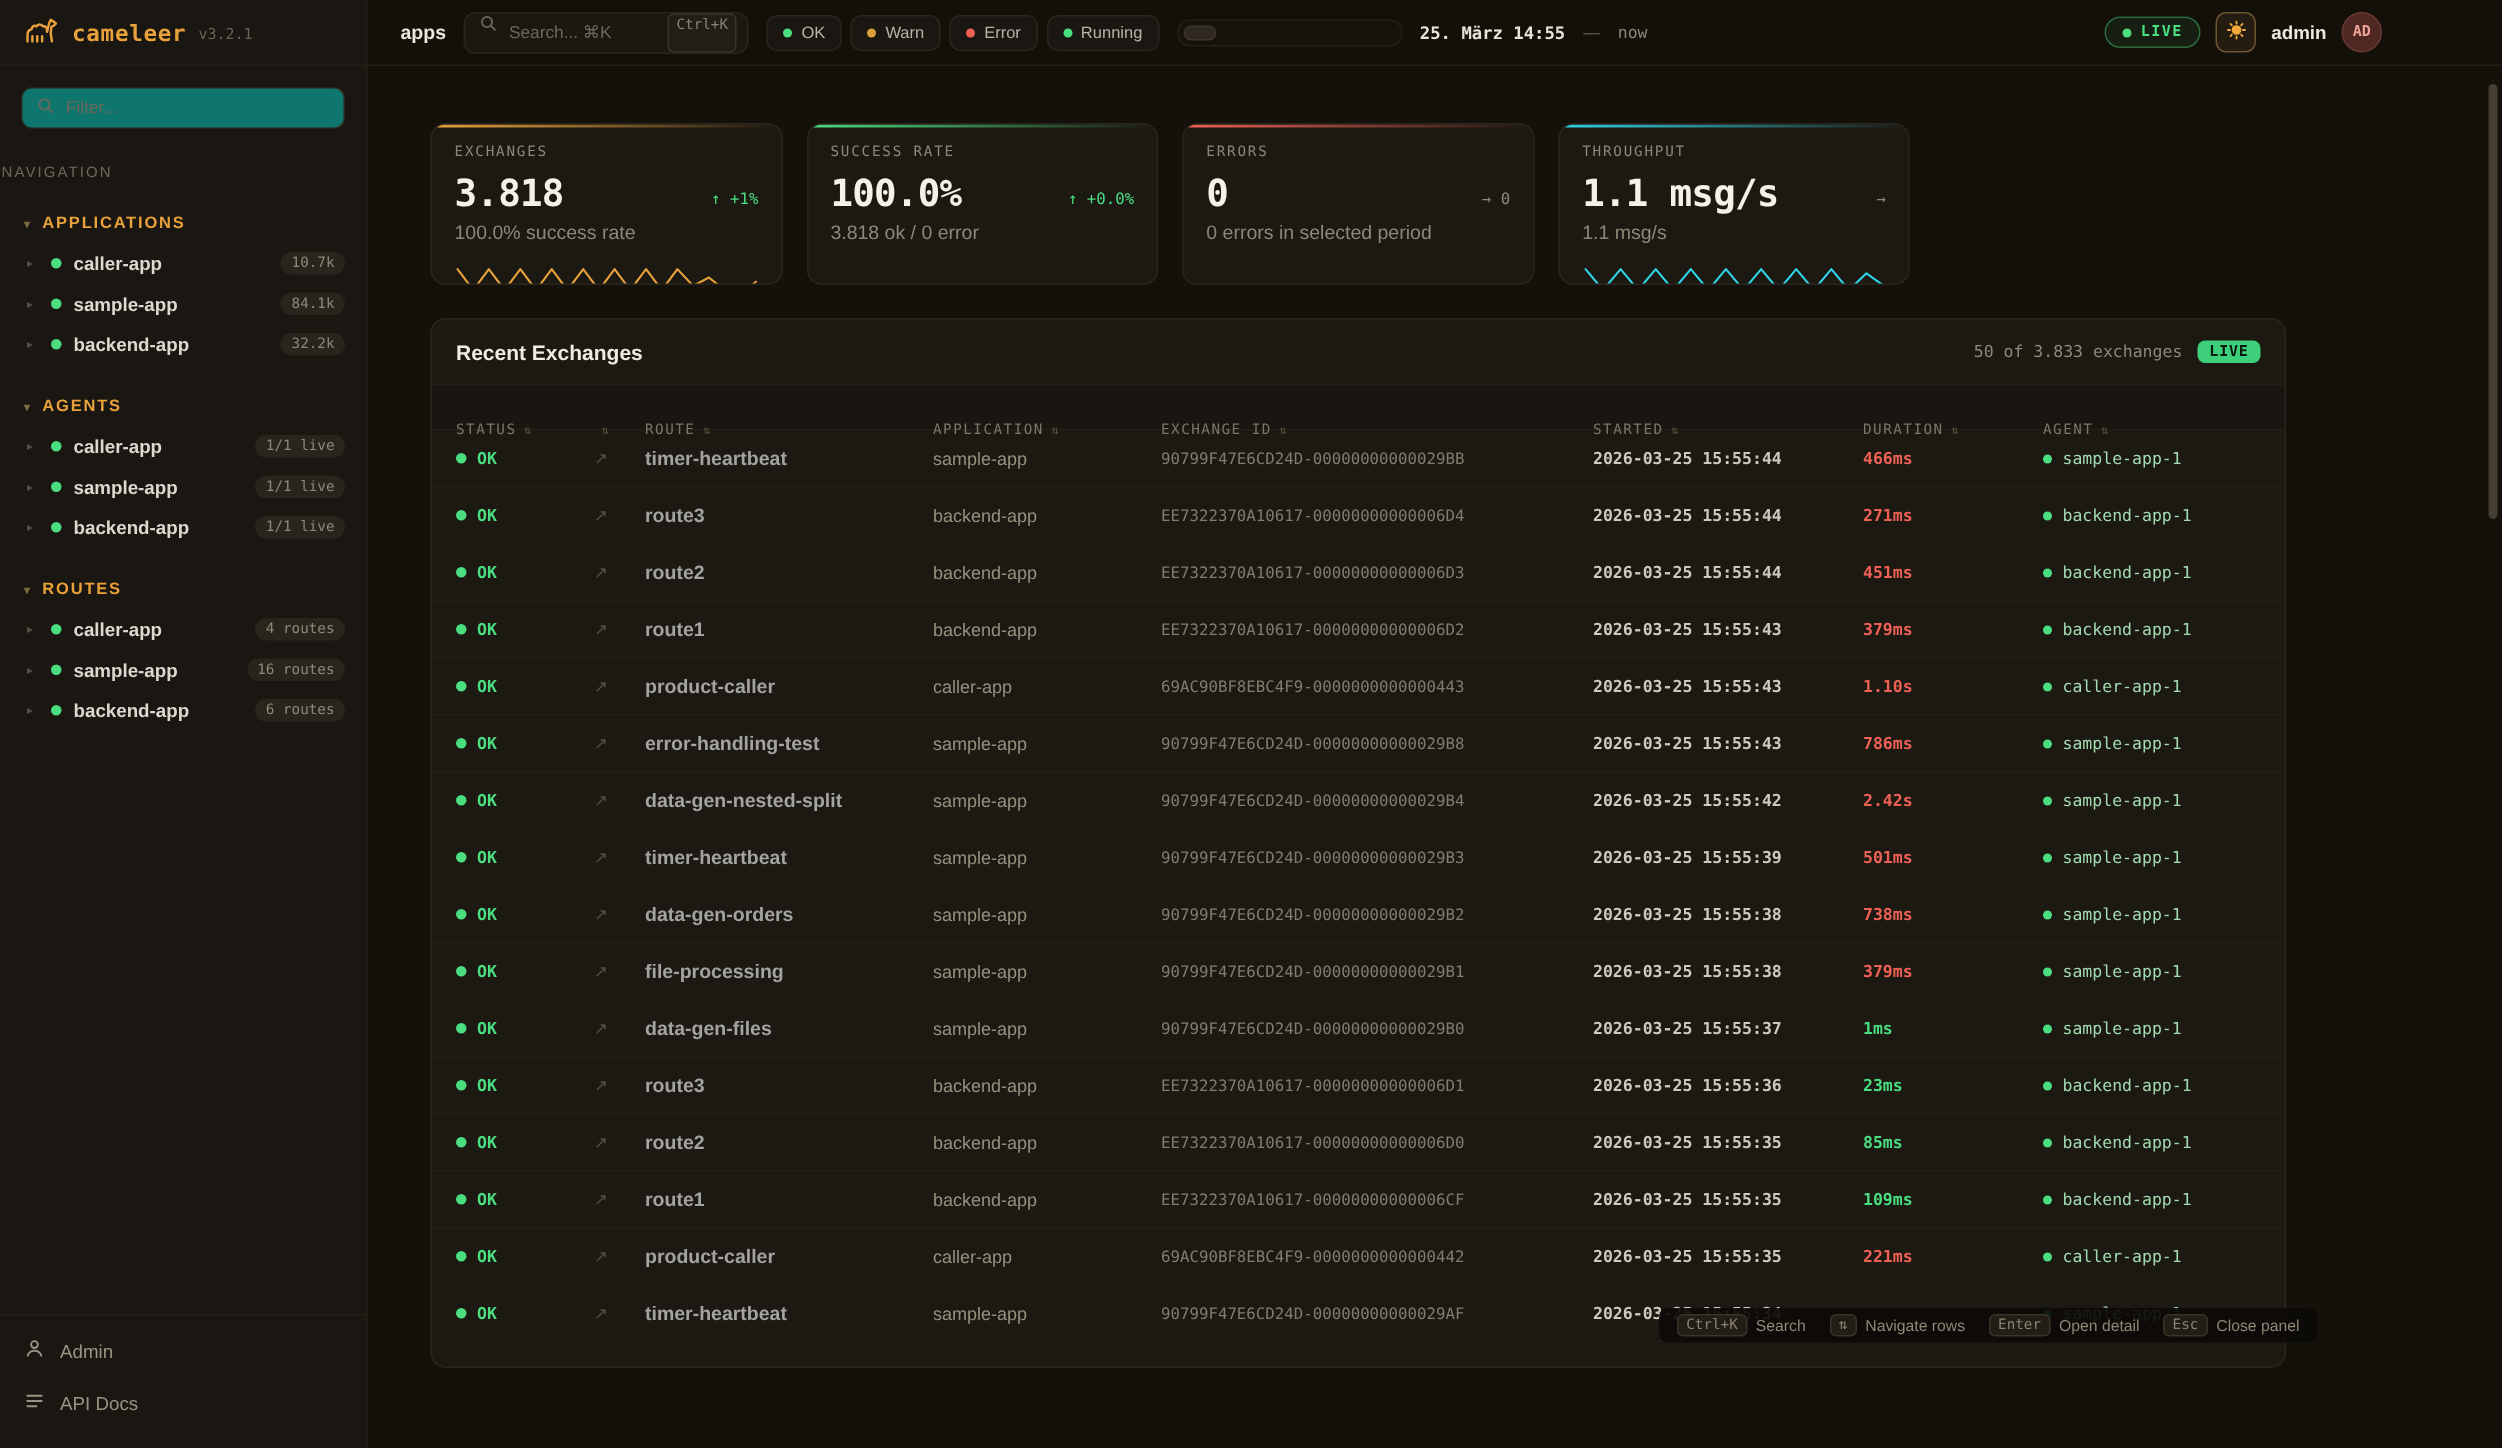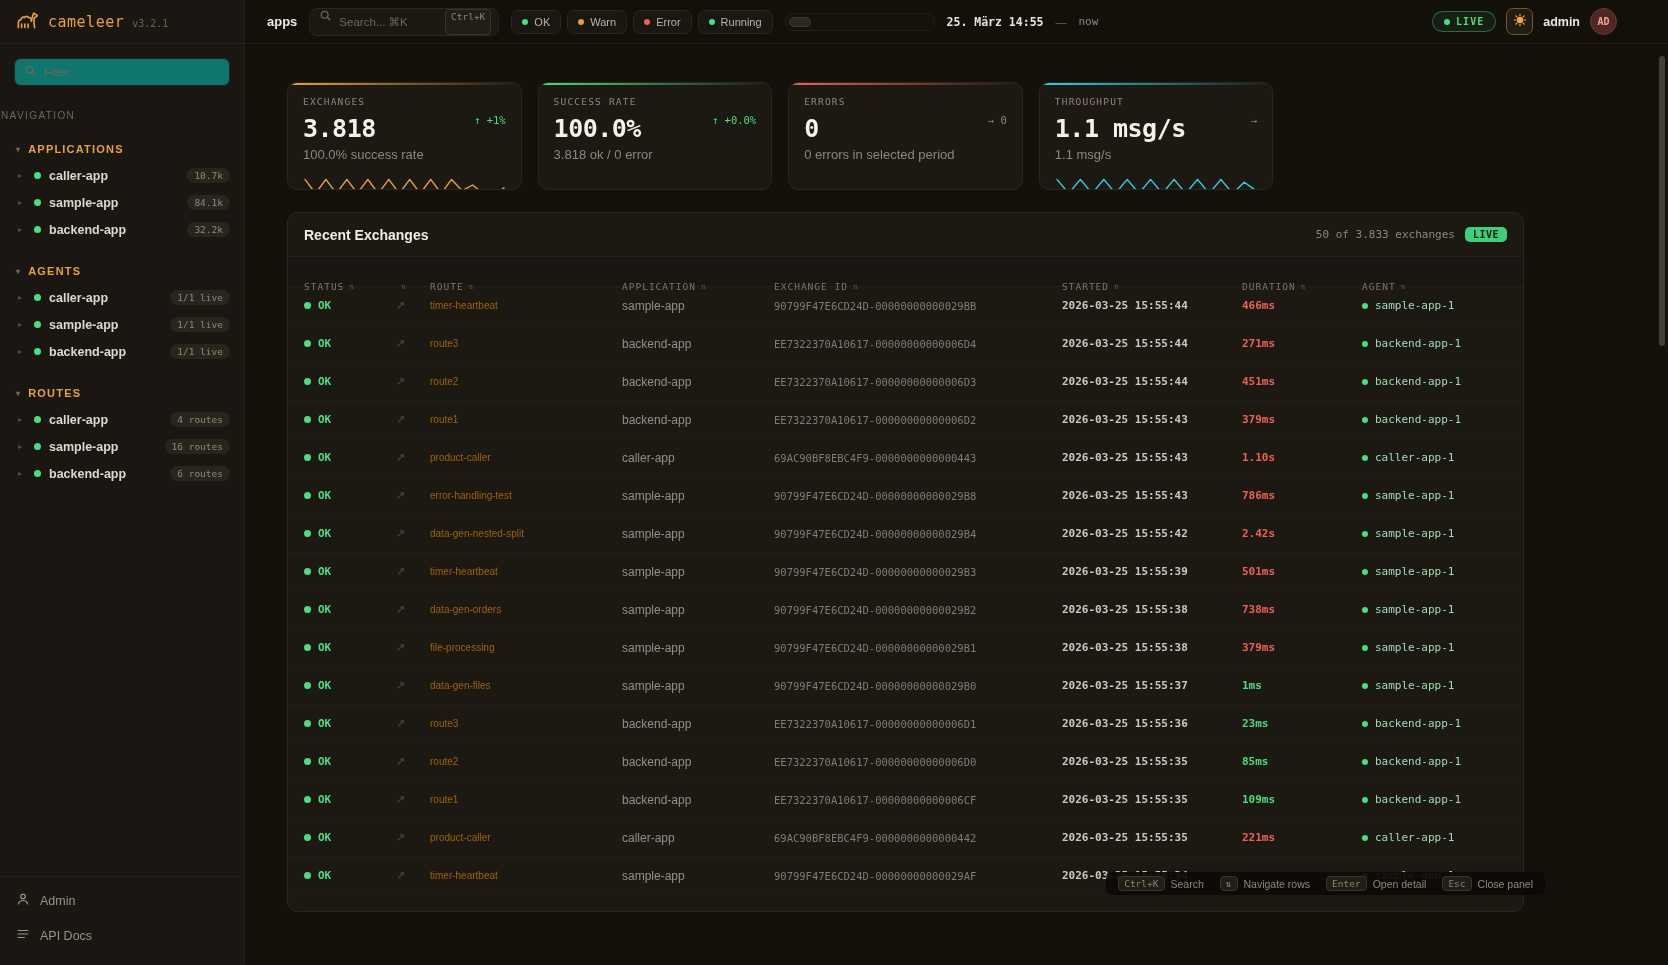--- a/index.html
+++ b/index.html
@@ -15,21 +15,21 @@
     background:var(--bg); color:var(--text);
     font-family:"Liberation Sans", sans-serif; font-size:13px;
     display:flex;
   }
 
   
   .sidebar{width:245px;min-width:245px;height:100%;background:var(--sidebar);
     border-right:1px solid var(--border2);display:flex;flex-direction:column;}
   .logo-row{height:44px;display:flex;align-items:center;gap:8px;padding:0 14px;
     border-bottom:1px solid var(--border2);}
-  .logo-name{font-family:"DejaVu Sans Mono", monospace;font-weight:normal;
+  .logo-name{font-family:"DejaVu Sans Mono", monospace;font-weight:bold;
     color:var(--orange);font-size:15px;letter-spacing:.5px;}
   .logo-ver{color:var(--faint);font-size:10px;font-family:"DejaVu Sans Mono",monospace;margin-top:3px;}
   .filter-box{margin:14px 14px 0;height:28px;background:#0f766e;border:1px solid var(--border);
     border-radius:7px;display:flex;align-items:center;gap:7px;padding:0 9px;}
   .filter-box input{background:transparent;border:none;outline:none;color:var(--text);
     font-size:11.5px;width:100%;font-family:"Liberation Sans",sans-serif;}
   .filter-box input::placeholder{color:#6e675b;}
   .nav-label{margin:24px 1px 0;font-size:10px;letter-spacing:1.4px;color:#6e675b;}
   .section{margin-top:22px;}
   .section-title{display:flex;align-items:center;gap:7px;padding:0 16px;
@@ -43,21 +43,21 @@
   .nav-item .label{font-size:12.5px;color:#ddd8cf;font-weight:600;}
   .badge{margin-left:auto;background:#2a251c;border-radius:9px;padding:2px 7px;
     font-size:9.5px;color:var(--muted);font-family:"DejaVu Sans Mono",monospace;}
   .sidebar-footer{margin-top:auto;border-top:1px solid var(--border2);padding:6px 0 12px;}
   .foot-item{display:flex;align-items:center;gap:10px;padding:9px 16px;color:#9a9383;
     font-size:12.5px;cursor:pointer;}
 
   
   .shell{flex:1;display:flex;flex-direction:column;min-width:0;}
   .topbar{height:44px;background:var(--topbar);border-bottom:1px solid var(--border2);
-    display:flex;align-items:center;gap:12px;padding:0 51px 0 22px;}
+    display:flex;align-items:center;gap:12px;padding:0 80px 0 22px;}
   .ctx-label{font-weight:bold;font-size:13px;color:var(--text);}
   .search-box{width:190px;height:28px;background:#1b1711;border:1px solid var(--border);
     border-radius:8px;display:flex;gap:7px;padding:0 7px 0 9px;}
   .search-box input{flex:1;min-width:0;background:transparent;border:none;outline:none;
     color:var(--text);font-size:11.5px;}
   .search-box input::placeholder{color:#6e675b;}
   .kbd{font-family:"DejaVu Sans Mono",monospace;font-size:9.5px;color:#8a8374;
     border:1px solid #3a342a;background:#221d15;border-radius:4px;padding:1px 5px;white-space:nowrap;}
   .chips{display:flex;gap:6px;}
   .chip{display:flex;align-items:center;gap:6px;border:1px solid var(--border);
@@ -84,21 +84,21 @@
     color:#eda496;cursor:pointer;font-family:"DejaVu Sans Mono",monospace;}
 
   
   .main{flex:1;padding:38px 144px 0 42px;overflow:hidden;}
   .stats{display:grid;grid-template-columns:repeat(5,1fr);gap:16px;}
   .stat-card{position:relative;background:var(--card);border:1px solid var(--border);
     border-radius:10px;padding:13px 15px 10px;height:108px;overflow:hidden;}
   .stat-accent{position:absolute;top:0;left:0;right:0;height:2px;}
   .stat-title{font-family:"DejaVu Sans Mono",monospace;font-size:9.5px;letter-spacing:1.2px;
     color:var(--muted);}
-  .stat-mid{display:flex;align-items:flex-start;justify-content:space-between;margin-top:7px;}
+  .stat-mid{display:flex;align-items:flex-end;justify-content:space-between;margin-top:7px;}
   .stat-value{font-family:"DejaVu Sans Mono",monospace;font-weight:bold;font-size:25px;
     color:#f4f1ea;letter-spacing:-.5px;white-space:nowrap;}
   .stat-trend{font-family:"DejaVu Sans Mono",monospace;font-size:10.5px;margin-bottom:4px;white-space:nowrap;}
   .stat-trend.up{color:var(--green);}
   .stat-trend.flat{color:var(--muted);}
   .stat-sub{margin-top:4px;font-size:13px;color:var(--muted);font-family:Liberation Sans, sans-serif;}
   .stat-spark{margin-top:4px;height:36px;}
 
   
   .panel{margin-top:22px;background:var(--panel);border:1px solid var(--border);
@@ -113,21 +113,21 @@
   .grid-row{display:grid;grid-template-columns:92px 34px 192px 152px 288px 180px 120px minmax(0,1fr);
     align-items:center;padding:0 16px;}
   .thead{height:30px;background:var(--panel2);border-bottom:1px solid var(--border2);}
   .th{display:flex;align-items:center;gap:5px;font-family:"DejaVu Sans Mono",monospace;
     font-size:9.5px;letter-spacing:1px;color:#7d7668;cursor:pointer;margin-top:24px;}
   .sort{font-size:8px;color:#57523f;}
   .trow{height:38px;border-bottom:1px solid #221e17;cursor:pointer;}
   .status-cell{display:flex;align-items:center;gap:7px;}
   .status-text{font-family:"DejaVu Sans Mono",monospace;font-size:11px;font-weight:bold;color:var(--green);}
   .icon-cell{color:#555045;font-size:11px;}
-  .route-cell{font-size:10px;font-weight:400;color:#a16207;}
+  .route-cell{font-size:13px;font-weight:700;color:#a3a3a3;}
   .app-cell{font-size:12px;color:#97907f;}
   .id-cell{font-family:"DejaVu Sans Mono",monospace;font-size:10.5px;color:#837c6d;}
   .started-cell{font-family:"DejaVu Sans Mono",monospace;font-size:11px;font-weight:bold;color:#cfc9bd;}
   .dur{font-family:"DejaVu Sans Mono",monospace;font-size:11px;font-weight:bold;}
   .dur.slow{color:var(--red);}
   .dur.fast{color:var(--green);}
   .agent-cell{display:flex;align-items:center;gap:7px;font-family:"DejaVu Sans Mono",monospace;
     font-size:11px;color:#a3dbb0;}
 
   

